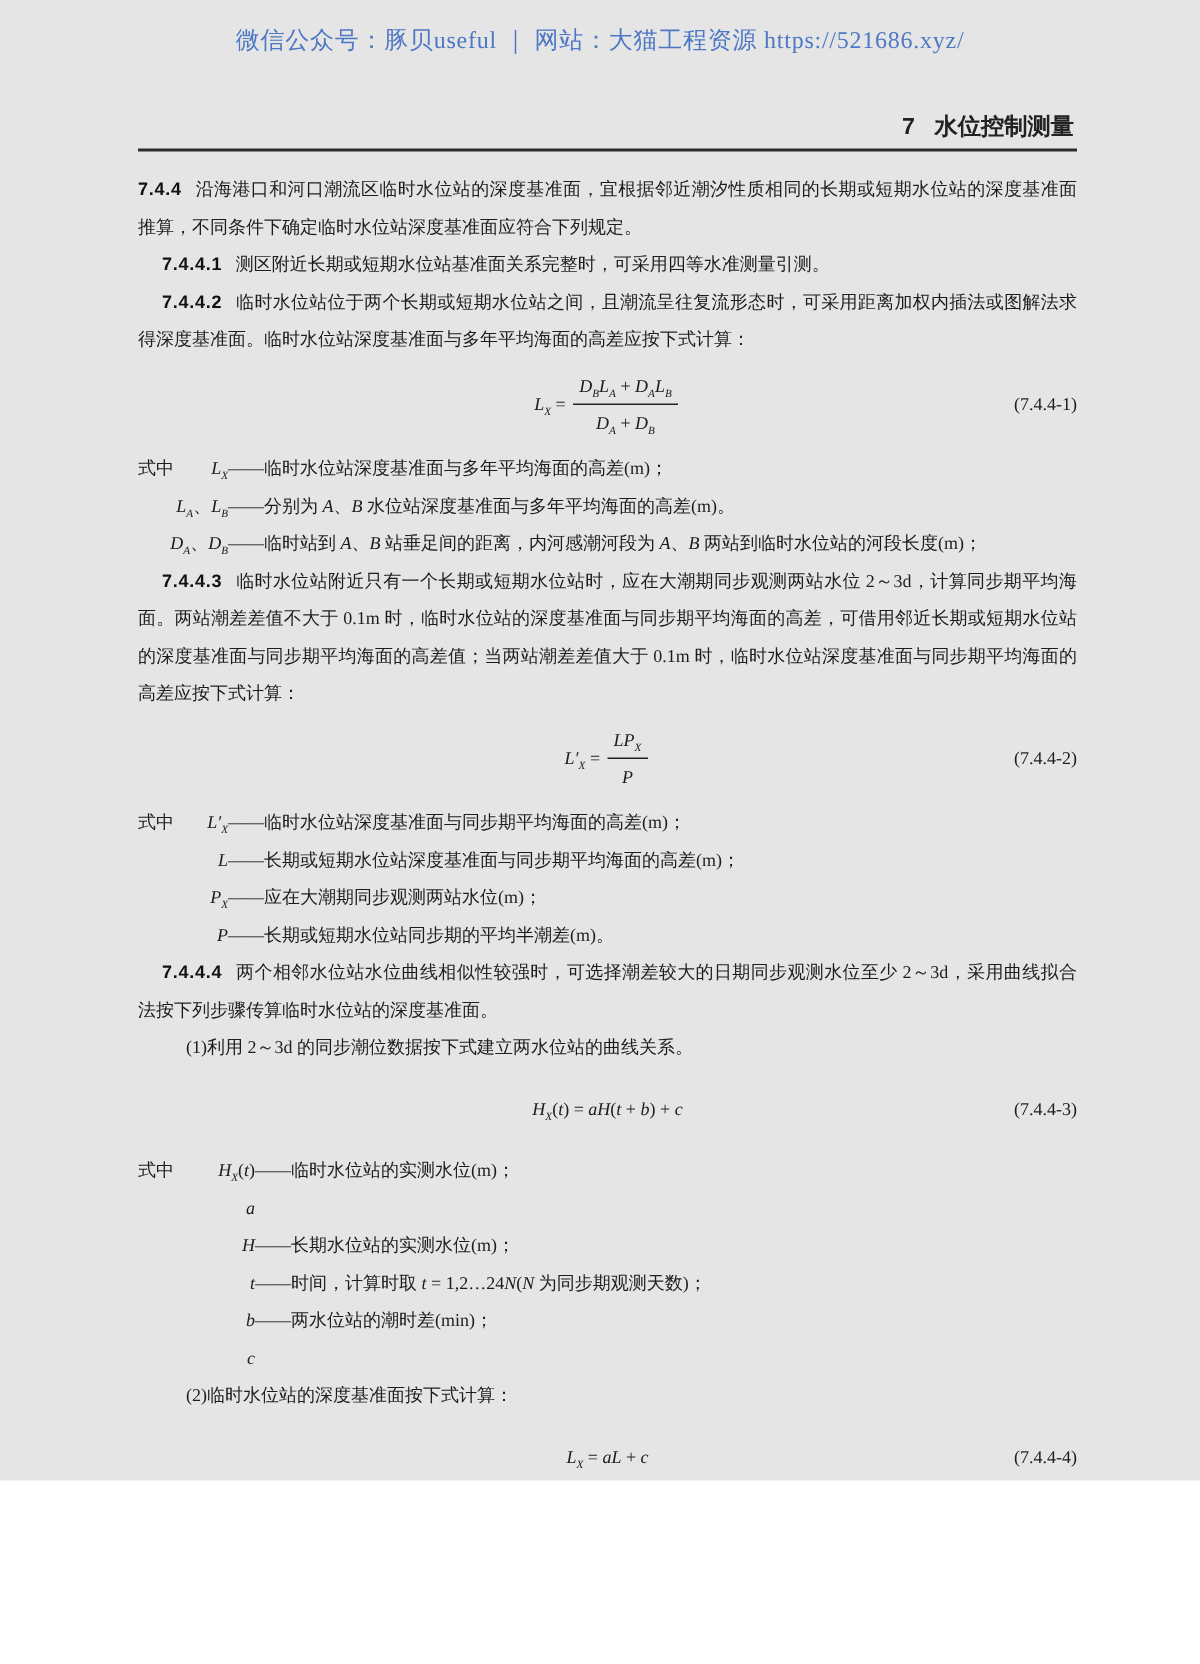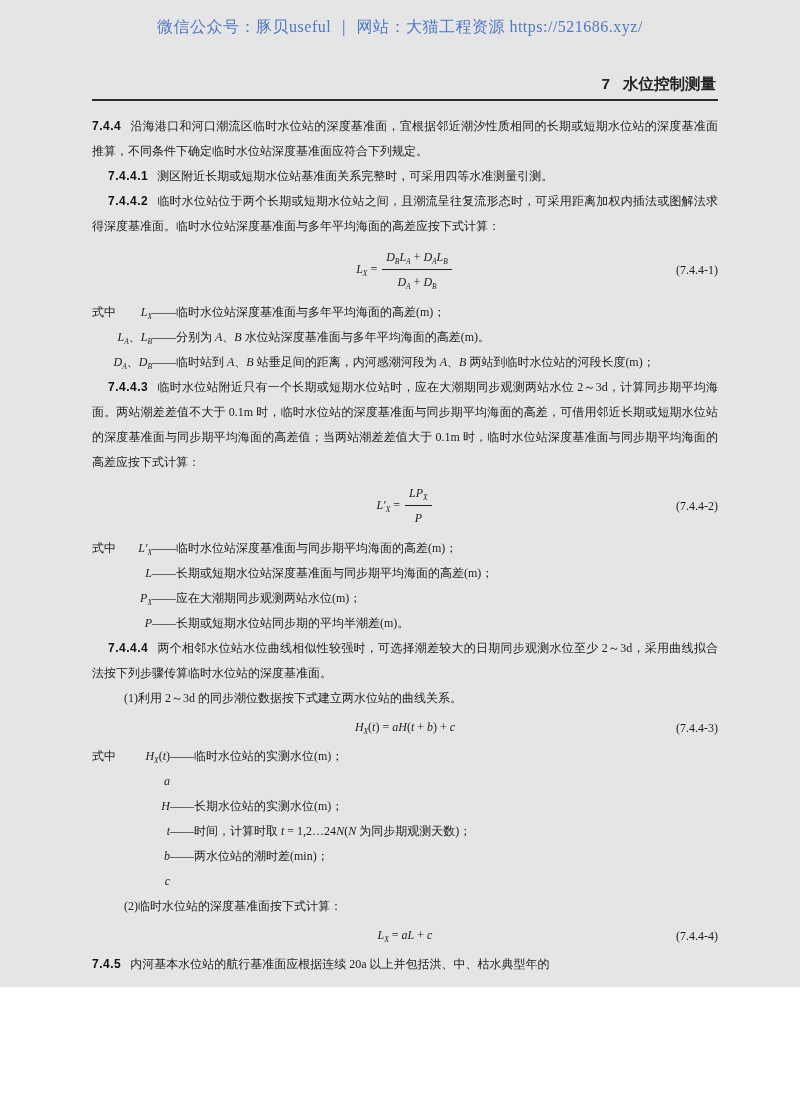--- a/index.html
+++ b/index.html
@@ -15,21 +15,21 @@
   .rule{position:absolute;top:99px;left:92px;width:626px;height:1.6px;background:#2c2c2c;}
   .content{position:absolute;top:114px;left:92px;width:626px;
         font-size:12px;line-height:25px;text-align:justify;}
   p.para{margin:0;}
   .ind1{text-indent:16px;}
   .ind2{text-indent:32px;}
   .secnum{font-family:"Liberation Sans",sans-serif;font-weight:700;
         margin-right:9px;letter-spacing:0.5px;color:#111;}
   .it{font-style:italic;}
   sub{font-size:0.62em;line-height:0;}
-  .equation{position:relative;text-align:center;margin:4px 0;}
+  .equation{position:relative;text-align:center;margin:16px 0;}
   .equation.tall{margin:7px 0;}
   .eq-body{display:inline-flex;align-items:center;white-space:pre;}
   .eq-no{position:absolute;right:0;top:50%;transform:translateY(-50%);}
   .frac{display:inline-flex;flex-direction:column;text-align:center;
         line-height:22px;margin:0 2px;vertical-align:middle;}
   .frac .fnum{border-bottom:1.4px solid #222;padding:0 4px 1px;}
   .frac .fden{padding:1px 4px 0;}
   .def-row{position:relative;display:flex;text-align:left;}
   .def-prefix{position:absolute;left:0;top:0;}
   .def-term{flex:0 0 60px;text-align:right;white-space:nowrap;}

